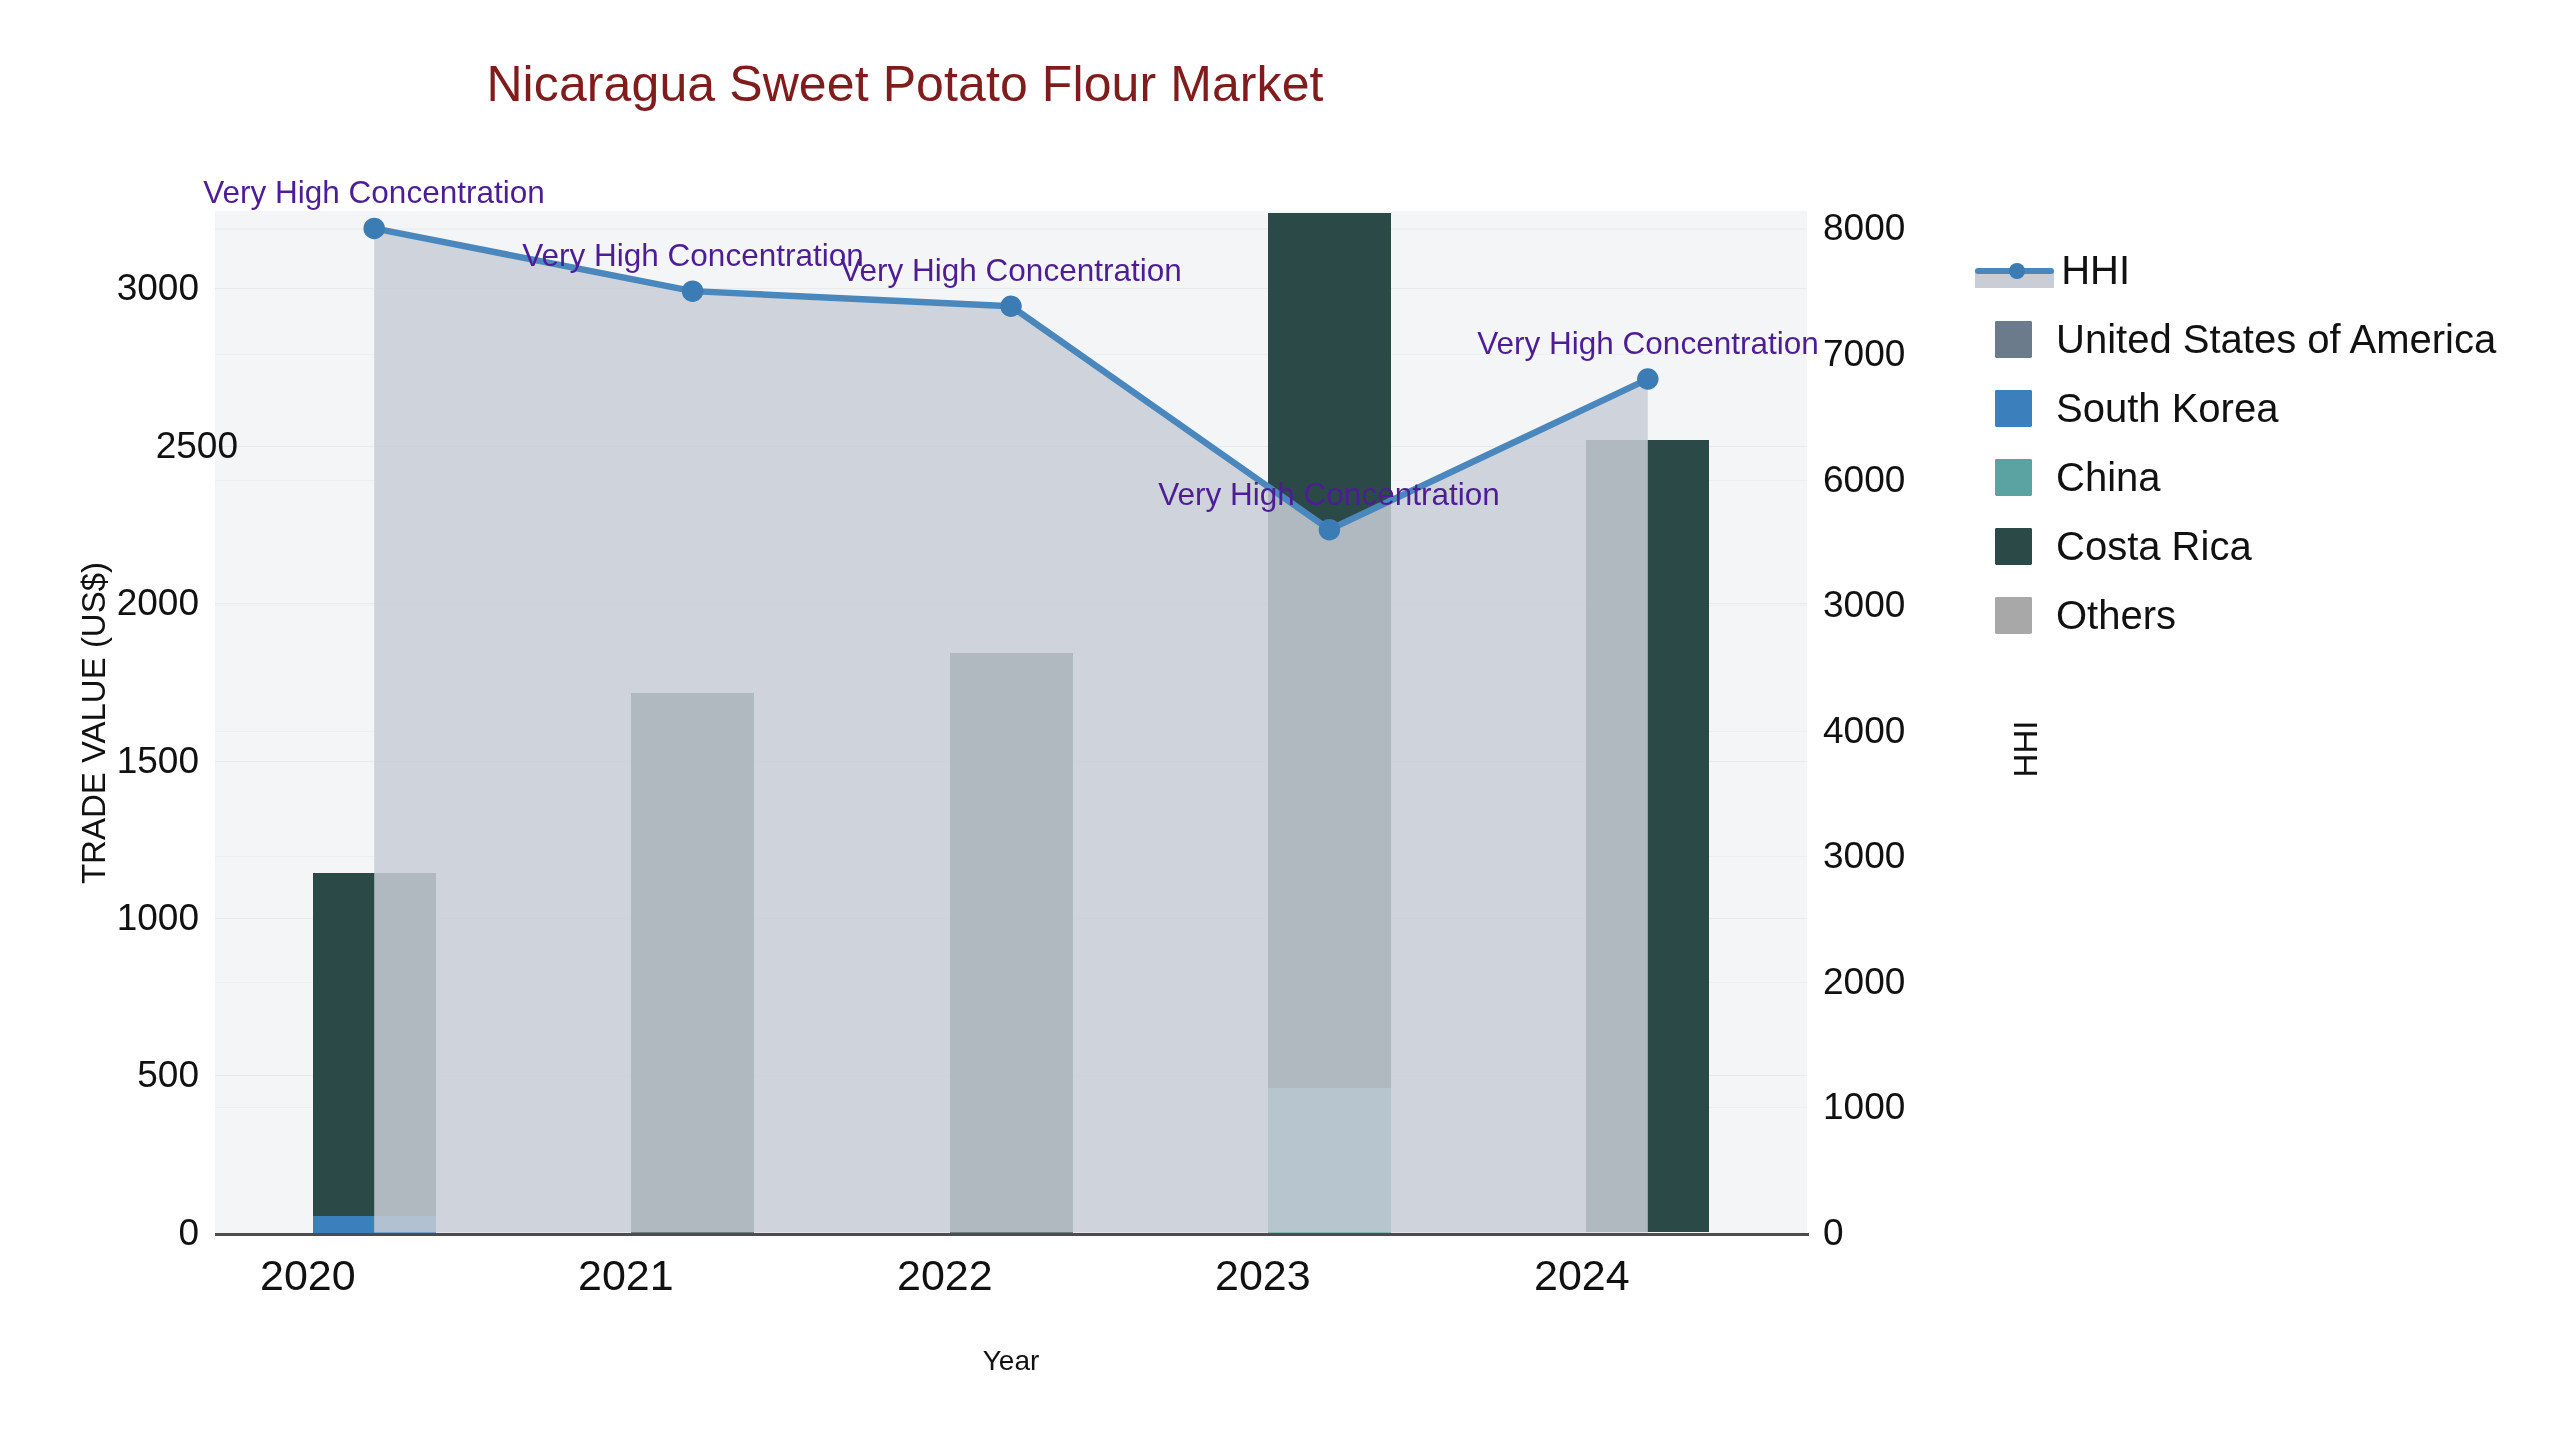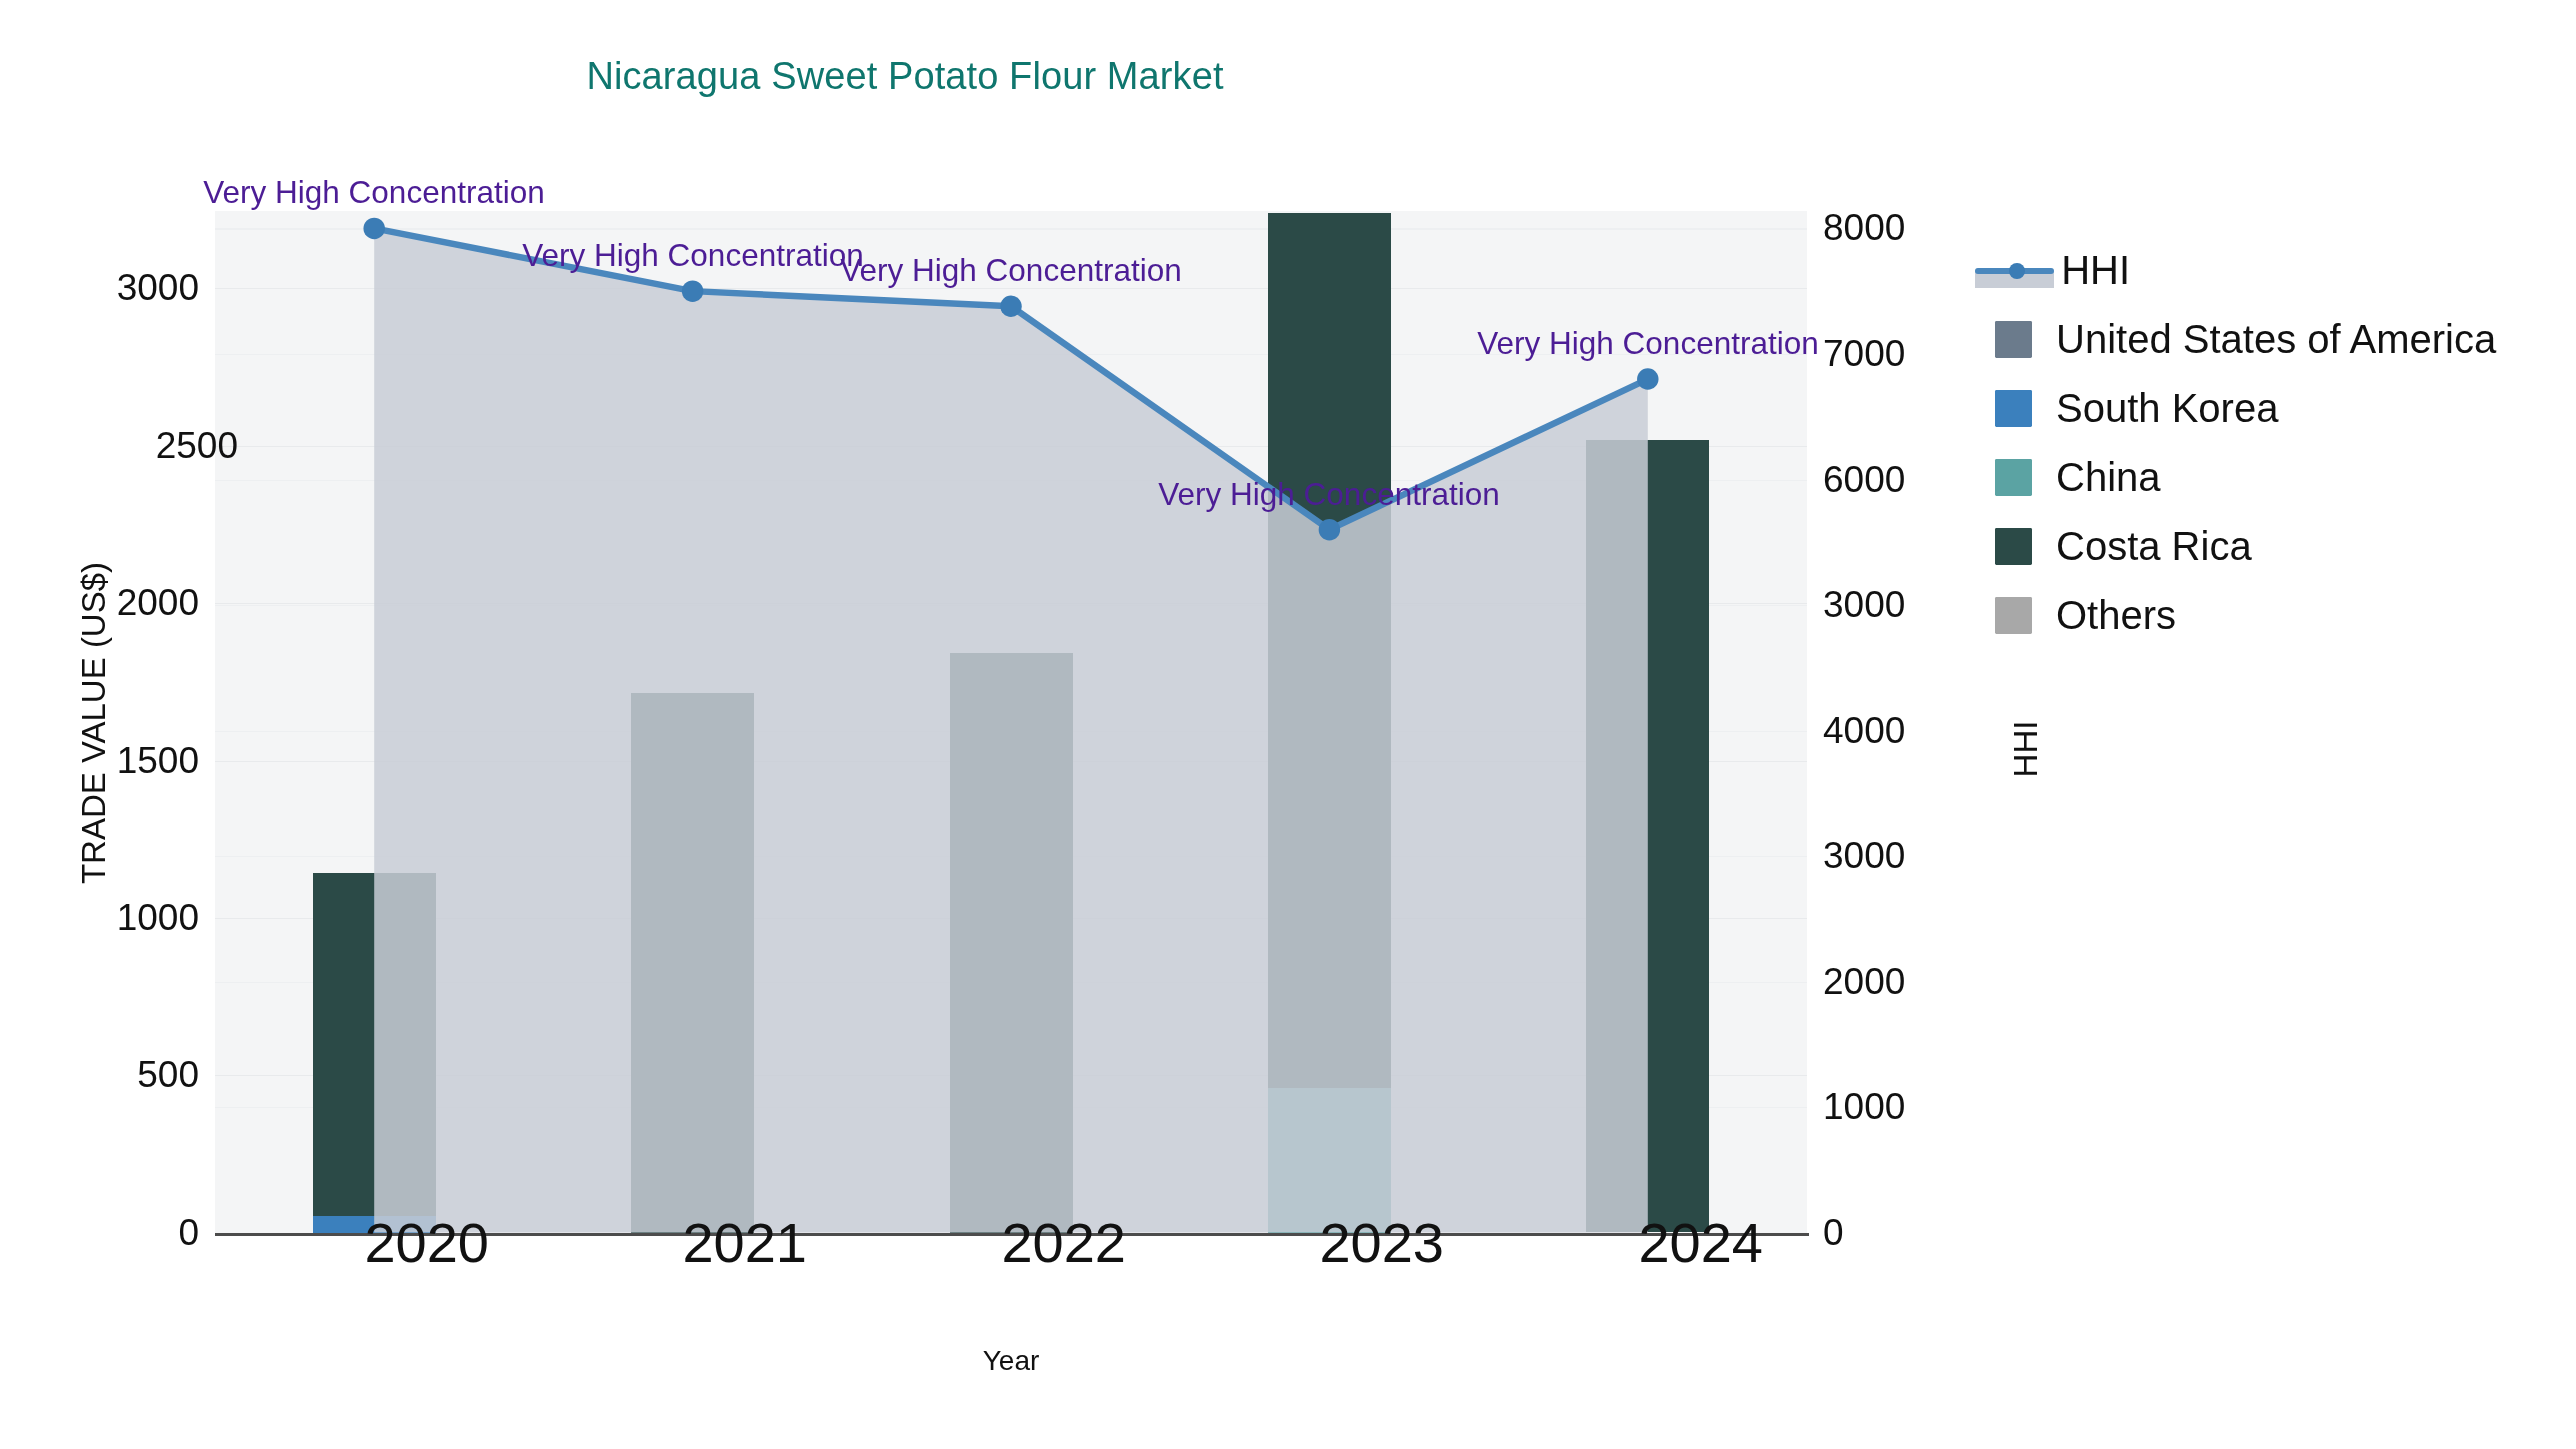--- a/index.html
+++ b/index.html
@@ -10,21 +10,21 @@
     color:#000;
     overflow:hidden;
   }
   #figure{position:relative;width:2576px;height:1449px;}
 
   
   .title-block{
     position:absolute;left:0;top:52px;width:1810px;
     text-align:center;line-height:1.30;
   }
-  .title-line{font-size:38px;color:#0f766e;letter-spacing:0.1px;}
+  .title-line{font-size:50px;color:#7f1d1d;letter-spacing:0.1px;}
 
   
   #plot{
     position:absolute;left:215px;top:211px;width:1592px;height:1023px;
     background:#f4f5f6;
   }
   .gridline{position:absolute;left:0;width:100%;height:1.4px;background:#e8eaec;}
   .baseline{
     position:absolute;left:215px;top:1233px;width:1594px;height:2.9px;
     background:#4c4c4c;
@@ -38,22 +38,22 @@
     font-size:37px;color:#111;transform:translateY(-50%);
   }
   .ylabel-right{
     position:absolute;left:1918px;top:730px;width:215px;
     transform:rotate(-90deg);transform-origin:50% 50%;
     text-align:center;font-size:33px;color:#111;
   }
 
   
   .xtick{
-    position:absolute;top:1210px;width:229px;margin-left:-114px;
-    text-align:right;font-size:56px;color:#111;
+    position:absolute;top:1251px;width:229px;margin-left:-114px;
+    text-align:left;font-size:43px;color:#111;
   }
   .xlabel{
     position:absolute;left:215px;top:1345px;width:1592px;
     text-align:center;font-size:28px;color:#111;
   }
 
   
   .bar-seg{position:absolute;}
 
   

